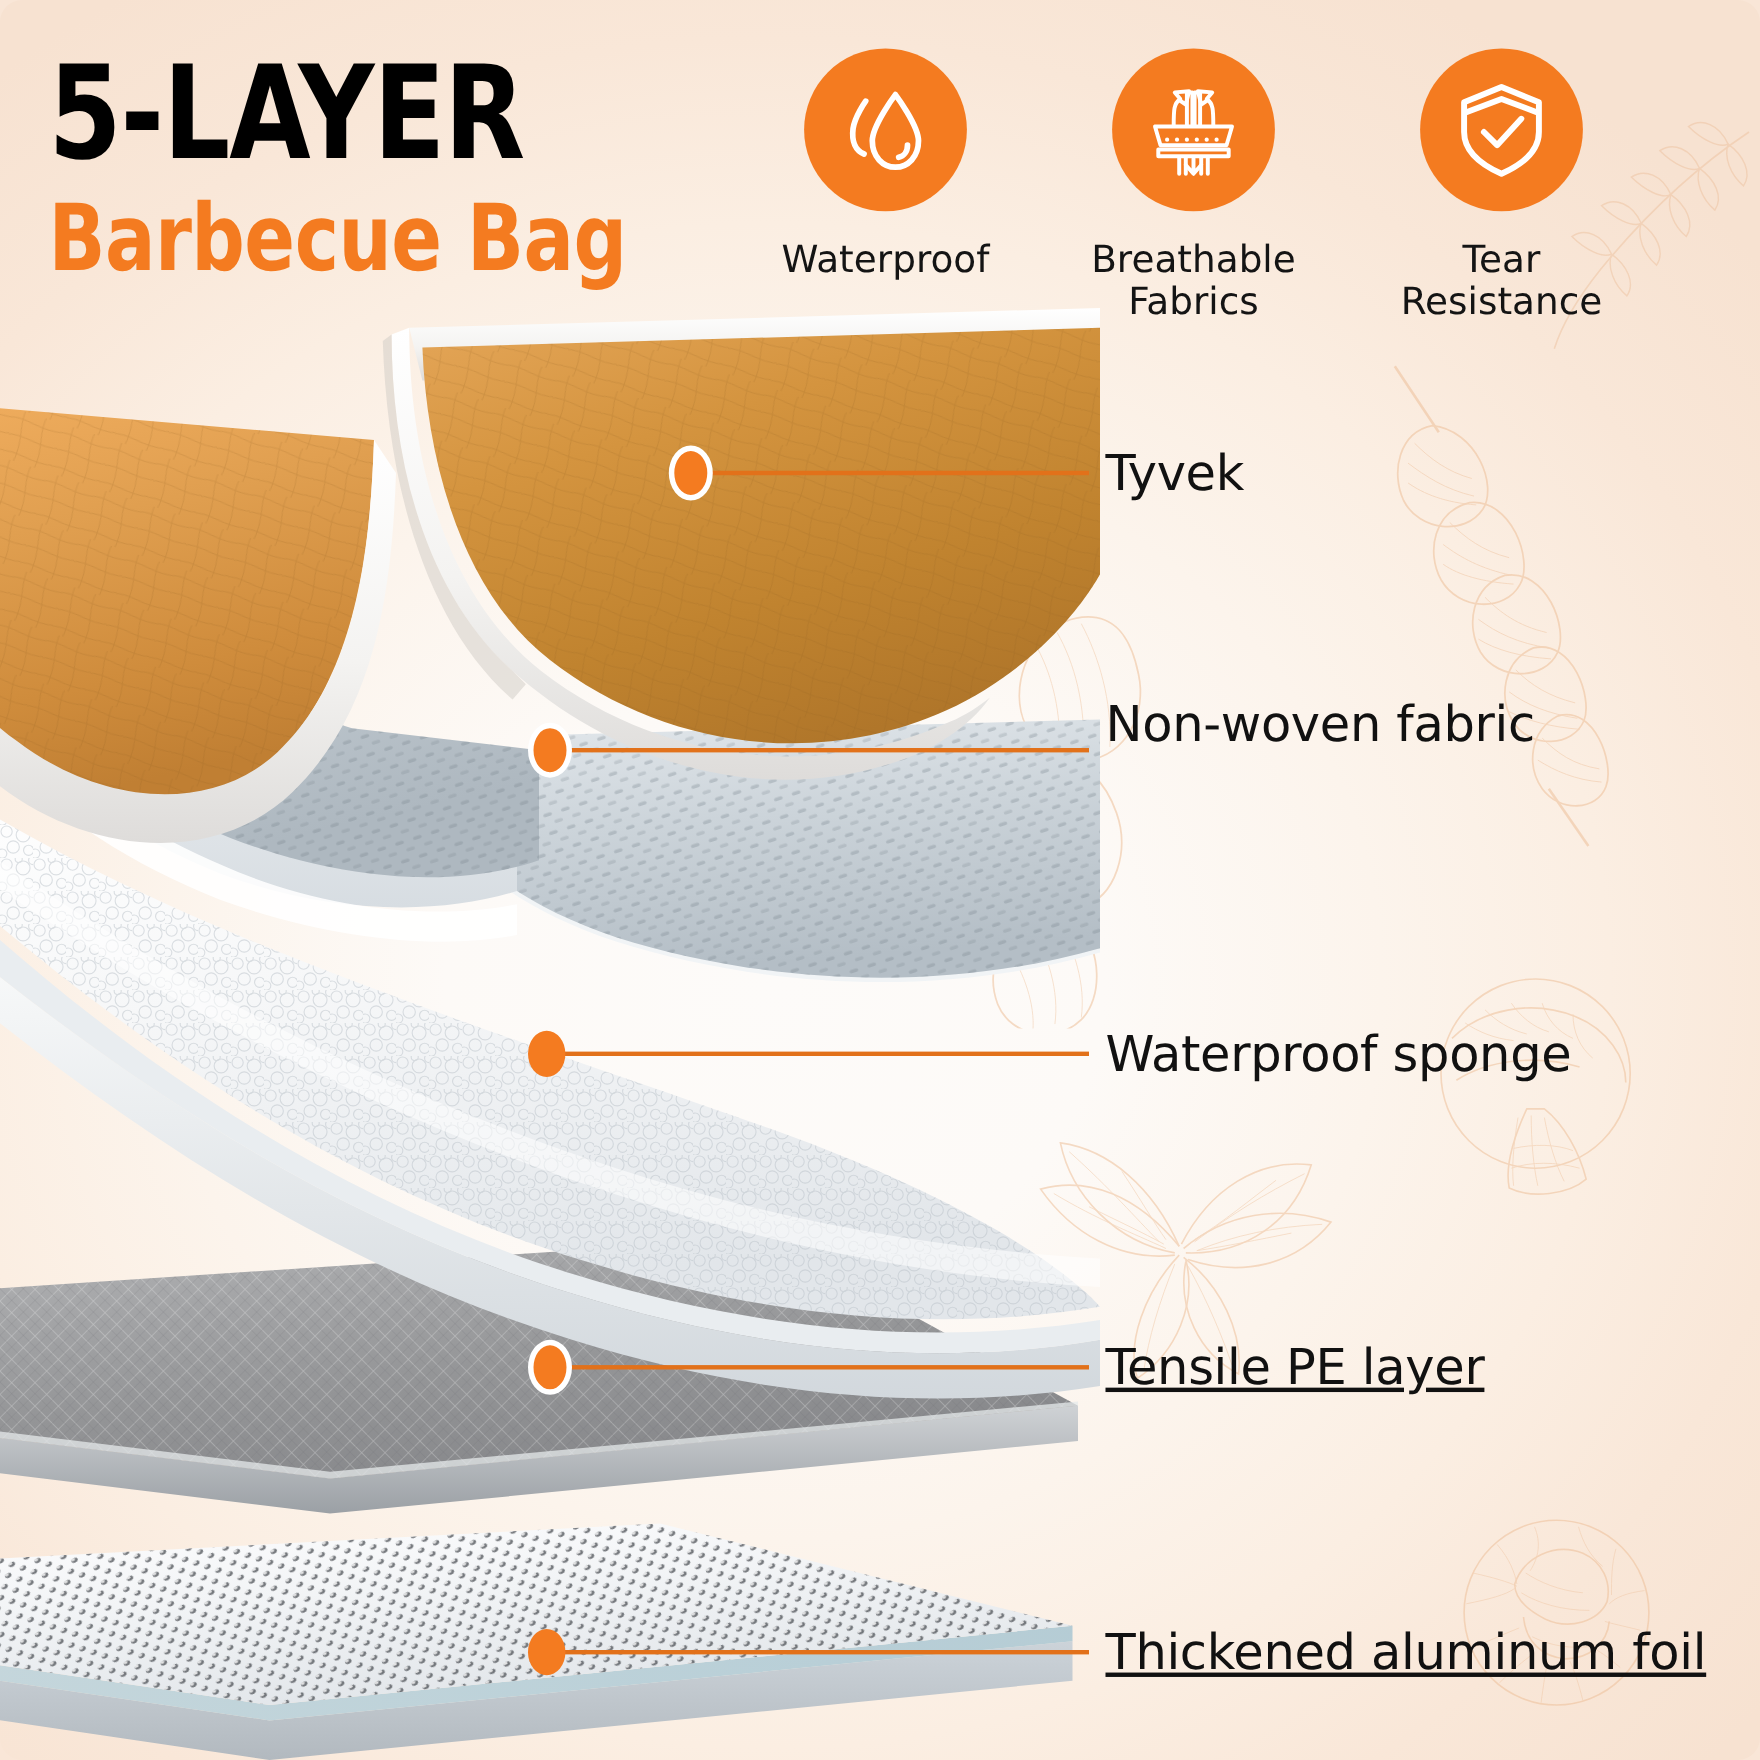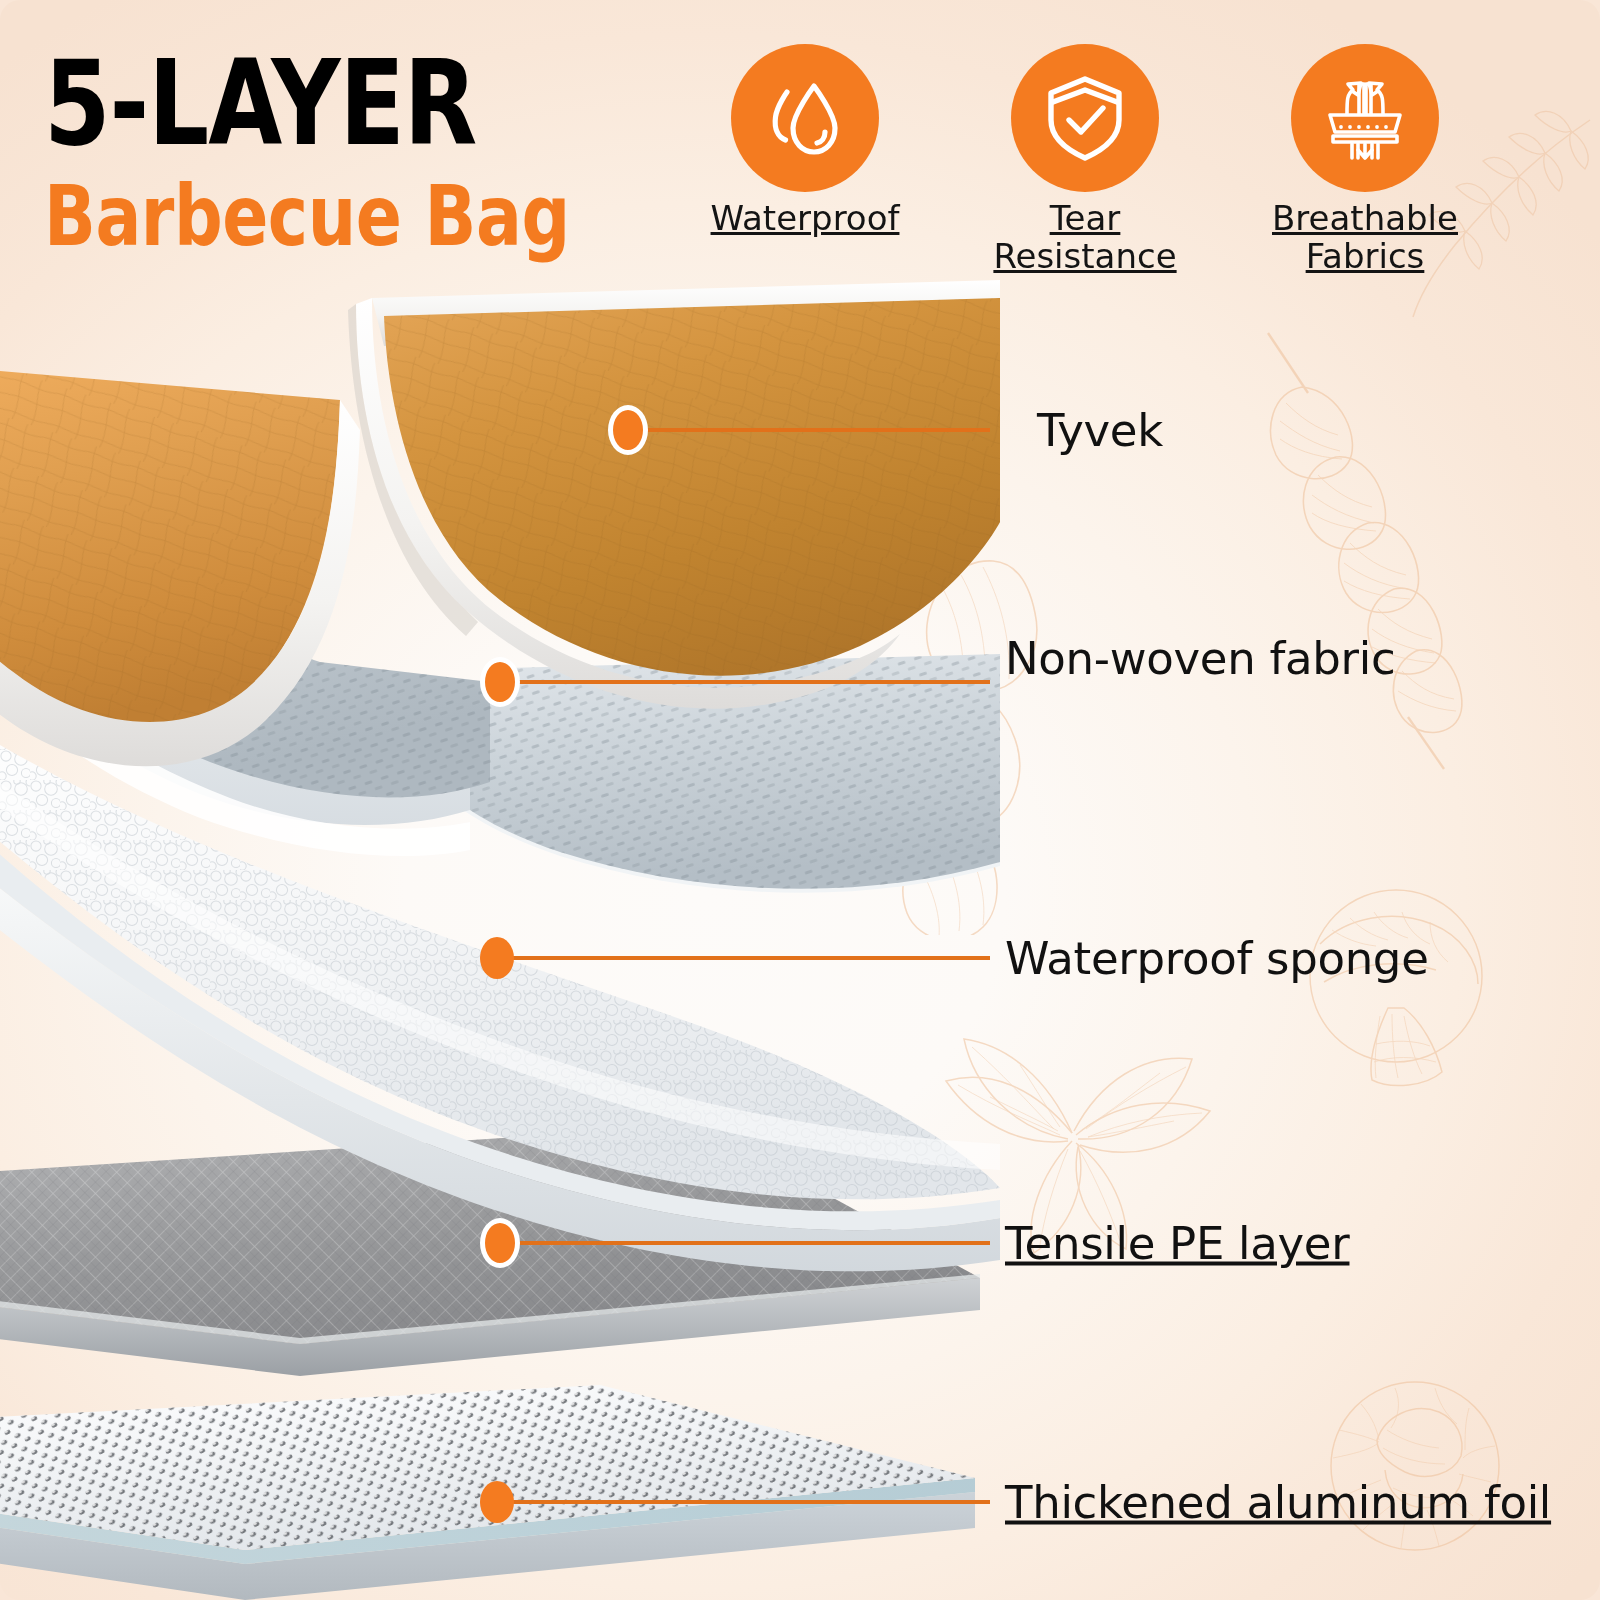--- a/index.html
+++ b/index.html
@@ -59,27 +59,26 @@
     width:790px; height:250px;
     display:flex; justify-content:space-between; align-items:flex-start;
   }
   .badge{ width:230px; display:flex; flex-direction:column; align-items:center; }
   .badge-circle{
     width:148px; height:148px; border-radius:50%;
     background:#f47b20;
     display:flex; align-items:center; justify-content:center;
   }
   .badge-label{
-    margin-top:7px;
+    margin-top:25px;
     font-size:34px;
     line-height:1.13;
     color:#141414;
     text-align:center;
     font-family:"DejaVu Sans","Liberation Sans",sans-serif;
-    text-decoration:underline;
   }
 
   
   #stack{ position:absolute; left:0; top:270px; width:1010px; height:1330px; }
   #stack svg{ display:block; }
   .dot{
     position:absolute;
     width:34px; height:42px;
     border-radius:50%;
     background:#f47b20;
@@ -265,36 +264,20 @@
             <path d="M68 62 C68 68 64.5 72 60 73"></path>
           </g>
         </svg>
       </div>
       <div class="badge-label">Waterproof</div>
     </div>
 
     <div class="badge">
       <div class="badge-circle">
         <svg width="96" height="96" viewBox="0 0 96 96">
-          <g fill="none" stroke="#ffffff" stroke-width="5.4" stroke-linejoin="round" stroke-linecap="round">
-            <path d="M48 9 L82 23 L82 50 C82 68 66 80 48 88 C30 80 14 68 14 50 L14 23 Z"></path>
-            <path d="M16 32 L48 20 L80 32"></path>
-            <path d="M32 50 L44 62 L66 38"></path>
-          </g>
-        </svg>
-      </div>
-      <div class="badge-label">
-        <div>Tear</div>
-        <div>Resistance</div>
-      </div>
-    </div>
-
-    <div class="badge">
-      <div class="badge-circle">
-        <svg width="96" height="96" viewBox="0 0 96 96">
           <g fill="none" stroke="#ffffff" stroke-width="3.6" stroke-linejoin="round" stroke-linecap="round">
 
             <path d="M13 45 L83 45 L78 62 L18 62 Z"></path>
             <path d="M16 66 L80 66 L80 72 L16 72 Z"></path>
 
             <path d="M42 44 L42 14 L47 14 L47 44"></path>
             <path d="M54 44 L54 14 L49 14 L49 44"></path>
 
             <path d="M30 44 C30 30 30 24 36 20 L31 14 L44 13 L41 25 L35 21"></path>
 
@@ -312,20 +295,36 @@
             <circle cx="42" cy="57" r="1.9"></circle>
               <circle cx="51" cy="57" r="1.9"></circle>
             <circle cx="60" cy="57" r="1.9"></circle>
               <circle cx="69" cy="57" r="1.9"></circle>
           </g>
         </svg>
       </div>
       <div class="badge-label">
         <div>Breathable</div>
         <div>Fabrics</div>
+      </div>
+    </div>
+
+    <div class="badge">
+      <div class="badge-circle">
+        <svg width="96" height="96" viewBox="0 0 96 96">
+          <g fill="none" stroke="#ffffff" stroke-width="5.4" stroke-linejoin="round" stroke-linecap="round">
+            <path d="M48 9 L82 23 L82 50 C82 68 66 80 48 88 C30 80 14 68 14 50 L14 23 Z"></path>
+            <path d="M16 32 L48 20 L80 32"></path>
+            <path d="M32 50 L44 62 L66 38"></path>
+          </g>
+        </svg>
+      </div>
+      <div class="badge-label">
+        <div>Tear</div>
+        <div>Resistance</div>
       </div>
     </div>
   </div>
 
   <div id="stack">
     <svg width="1010" height="1330" viewBox="0 0 1010 1330">
       <defs>
 
         <linearGradient id="gTyvekA" x1="0" y1="0" x2="0.25" y2="1">
           <stop offset="0" stop-color="#f0ad5e"></stop>
@@ -514,21 +513,21 @@
                  C320 350 336 248 340 130 Z" fill="url(#gTyvekEdge)"></path>
 
         <path d="M356 34 C356 148 386 268 466 340 C470 344 474 348 478 352
                  L466 366 C386 296 352 168 348 40 Z" fill="#cfcbc6" opacity="0.5"></path>
       </g>
     </svg>
   </div>
 
   <div class="dot ringed" style="left:628px; top:430px;"></div>
   <div class="leader" style="left:645px; top:430px; width:345px;"></div>
-  <div class="clabel" style="left:1037px; top:430px;">Tyvek</div>
+  <div class="clabel" style="left:1005px; top:430px;">Tyvek</div>
 
   <div class="dot ringed" style="left:500px; top:682px;"></div>
   <div class="leader" style="left:518px; top:682px; width:472px;"></div>
   <div class="clabel" style="left:1005px; top:658px;">Non-woven fabric</div>
 
   <div class="dot" style="left:497px; top:958px;"></div>
   <div class="leader" style="left:512px; top:958px; width:478px;"></div>
   <div class="clabel" style="left:1005px; top:958px;">Waterproof sponge</div>
 
   <div class="dot ringed" style="left:500px; top:1243px;"></div>

